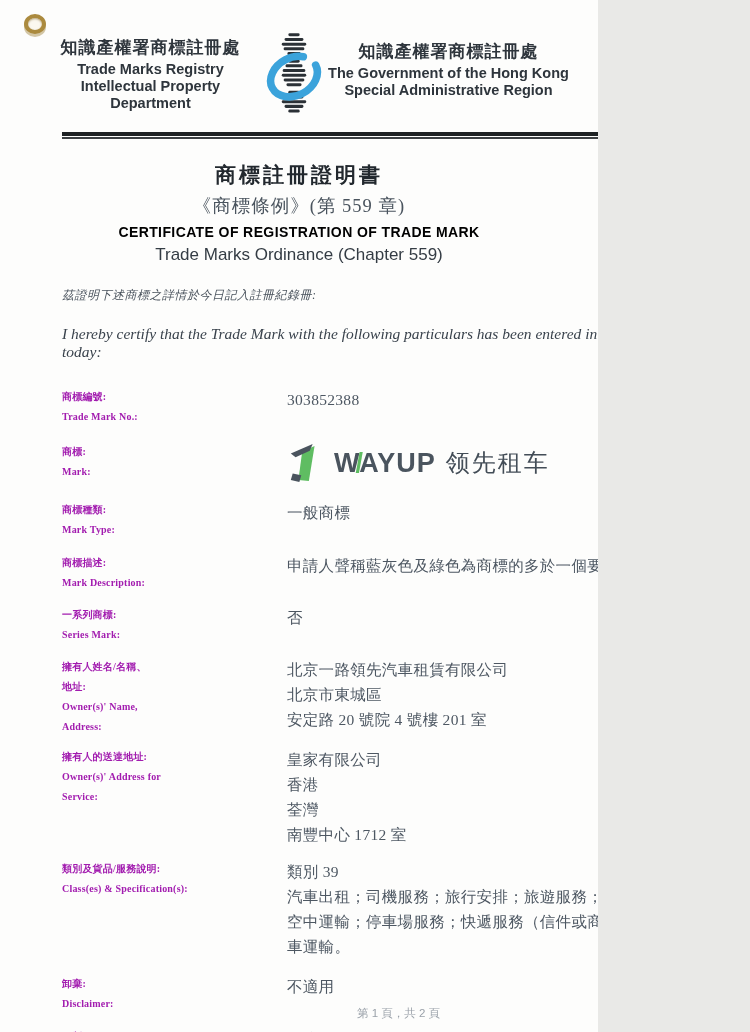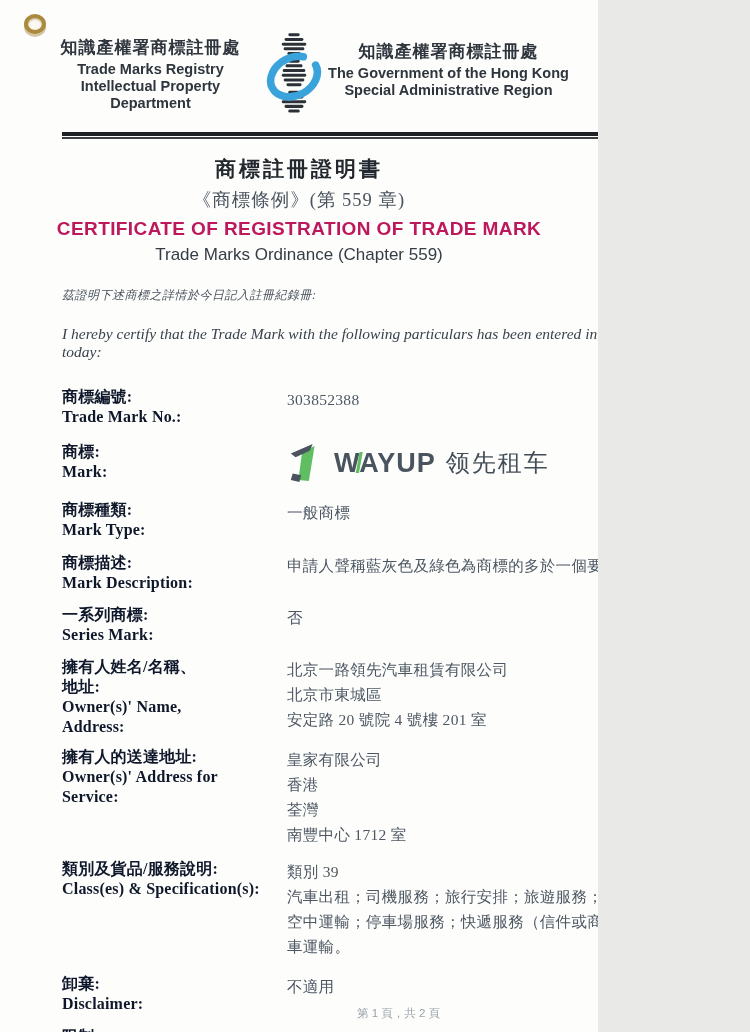--- a/index.html
+++ b/index.html
@@ -18,34 +18,34 @@
   .hdr { display:flex; align-items:flex-start; padding:30px 28px 0 40px; }
   .hdr-left { width:300px; text-align:center; padding-top:6px; }
   .hdr-right { width:330px; text-align:center; padding-top:10px; }
   .hdr-zh { font-size:17px; font-weight:bold; color:#2e353c; letter-spacing:1px; margin-bottom:2px; }
   .hdr-en { font-family:"Liberation Sans","DejaVu Sans",sans-serif; font-size:14.5px; font-weight:bold; color:#2e353c; line-height:1.18; }
   .hdr-logo { width:80px; display:flex; justify-content:center; padding-top:2px; }
   
   .rule { width:630px; margin:8px 0 0 62px; height:7px;
     border-top:4px solid #1e2224; border-bottom:2px solid #3c4043; }
   
-  .titles { text-align:center; margin-top:16px; }
+  .titles { text-align:center; margin-top:22px; }
   .t-zh-main { font-size:21px; font-weight:bold; color:#22282e; letter-spacing:3px; }
   .t-zh-sub  { font-size:18.5px; color:#4a545e; letter-spacing:1px; margin-top:4px; }
-  .t-en-main { font-family:"Liberation Sans","DejaVu Sans",sans-serif; font-size:19px; font-weight:bold; color:#be185d; margin-top:6px; letter-spacing:.4px; }
+  .t-en-main { font-family:"Liberation Sans","DejaVu Sans",sans-serif; font-size:14px; font-weight:bold; color:#000000; margin-top:6px; letter-spacing:.4px; }
   .t-en-sub  { font-family:"Liberation Sans","DejaVu Sans",sans-serif; font-size:17px; color:#343c44; margin-top:5px; }
   
   .certify { margin:22px 0 0 62px; width:630px; }
   .cert-zh { font-style:italic; font-size:12px; color:#4a535d; letter-spacing:.5px; }
   .cert-en { font-style:italic; font-size:15.5px; color:#39424c; margin-top:21px; }
   
   .fields { margin:26px 0 0 62px; width:632px; }
   .row { display:flex; align-items:flex-start; }
   .lbl { width:225px; flex:none; }
-  .lbl div { font-weight:bold; font-size:16px; color:#0f172a; line-height:20px; letter-spacing:.2px; }
+  .lbl div { font-weight:bold; font-size:10px; color:#a21caf; line-height:20px; letter-spacing:.2px; }
   .val { flex:1; }
   .val div { font-size:15.5px; color:#4d5762; line-height:25px; letter-spacing:.3px; }
   .mb15{margin-bottom:15px}.mb14{margin-bottom:14px}.mb13{margin-bottom:13px}
   .mb12{margin-bottom:12px}.mb10{margin-bottom:10px}.mb0{margin-bottom:0}
   
   .wayup { display:flex; align-items:center; height:46px; margin-top:-2px; }
   .wayup svg { margin-right:9px; }
   .wm { font-family:"Liberation Sans","DejaVu Sans",sans-serif; font-weight:bold;
         font-size:27px; color:#4a545e; letter-spacing:1px; }
   .wm-slash { font-family:"Liberation Sans","DejaVu Sans",sans-serif; font-weight:bold;

